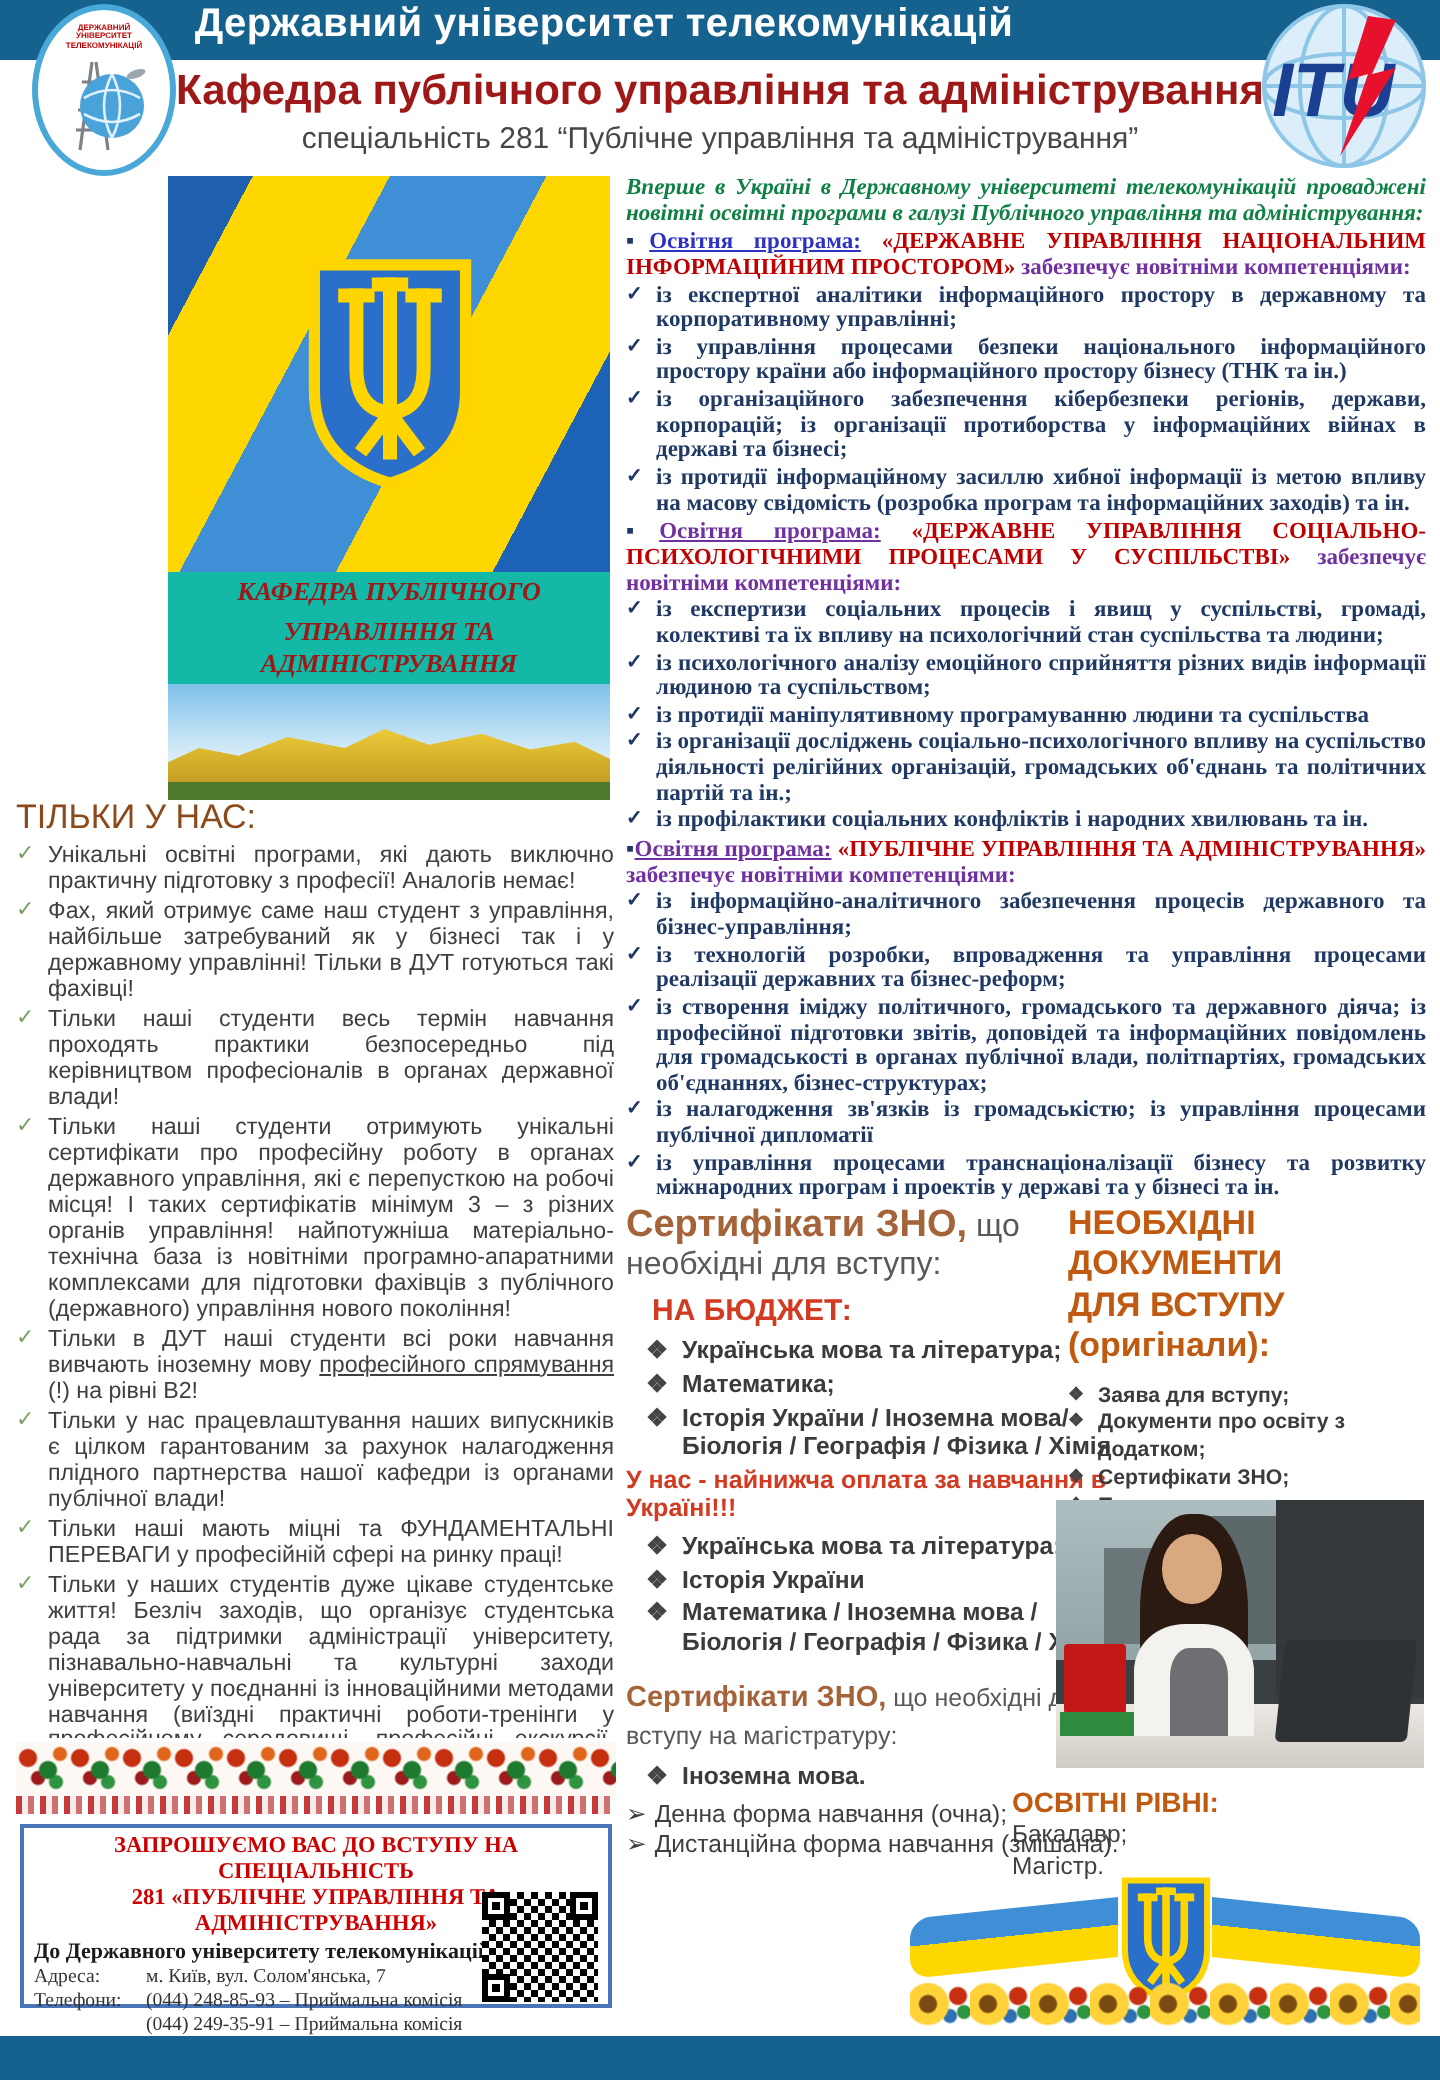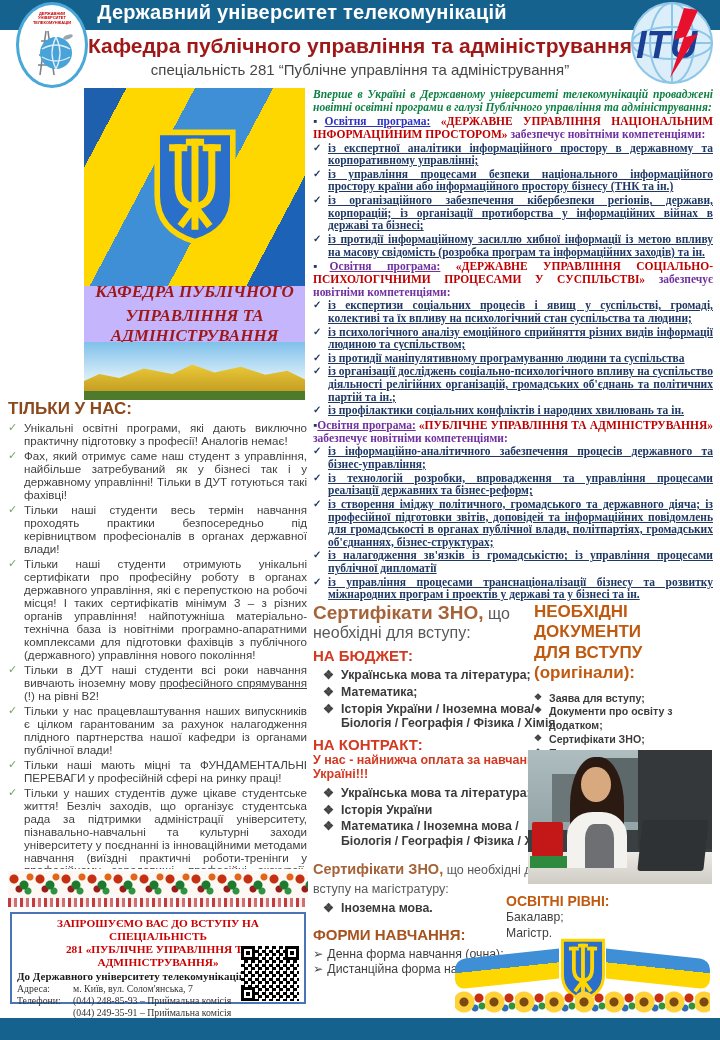--- a/index.html
+++ b/index.html
@@ -15,32 +15,32 @@
              font-size:15px;}
   .uni-logo{position:absolute;left:16px;top:2px;width:66px;height:80px;background:#ffffff;
             border:3px solid #49a8d8;border-radius:50%;overflow:hidden;display:flex;flex-direction:column;
             align-items:center;z-index:5;}
   .uni-logo .cap{font-size:4px;line-height:1.1;color:#c00000;text-align:center;margin-top:7px;font-weight:bold;}
   .itu-logo{position:absolute;right:4px;top:0px;width:88px;height:86px;z-index:5;}
   
   .flagcard{position:absolute;left:84px;top:88px;width:221px;height:198px;
             background:linear-gradient(118deg,#1e5fae 0 13%,#ffd700 13% 34%,#3f8fd6 34% 58%,#ffd700 58% 82%,#1c63b8 82% 100%);
             display:flex;align-items:center;justify-content:center;}
-  .dept-banner{position:absolute;left:84px;top:286px;width:221px;height:56px;background:#c4b5fd;
+  .dept-banner{position:absolute;left:84px;top:286px;width:221px;height:56px;background:#14b8a6;
                display:flex;flex-direction:column;justify-content:center;gap:4px;text-align:center;
                font-family:"Liberation Serif",serif;font-weight:bold;font-style:italic;
-               color:#9e1818;font-size:17px;}
+               color:#9e1818;font-size:13px;}
   .field{position:absolute;left:84px;top:342px;width:221px;height:58px;
          background:linear-gradient(#7fc0ea,#cfe9f7 55%,#ffffff);overflow:hidden;}
   .field .wheat{position:absolute;left:0;bottom:0;width:100%;height:68%;
          background:linear-gradient(#f0d03a,#b98f1d);
          clip-path:polygon(0 100%,0 52%,7% 34%,16% 44%,27% 20%,40% 34%,49% 10%,59% 30%,71% 16%,82% 36%,92% 26%,100% 48%,100% 100%);}
   .field .grass{position:absolute;left:0;bottom:0;width:100%;height:16%;background:#4d7a2c;}
   
-  .tilky-title{position:absolute;left:8px;top:399px;font-size:17px;font-weight:bold;color:#8c4a1c;}
+  .tilky-title{position:absolute;left:8px;top:399px;font-size:17px;font-weight:normal;color:#8c4a1c;}
   .leftlist-wrap{position:absolute;left:8px;top:421px;width:299px;height:448px;overflow:hidden;}
   ul.cklist{list-style:none;margin:0;padding:0;font-size:11.6px;line-height:1.12;color:#3f3f3f;}
   ul.cklist li{display:flex;gap:6px;margin-bottom:2px;}
   ul.cklist .mk{color:#74a05c;flex:0 0 10px;font-size:11px;}
   ul.cklist .tx{flex:1;text-align:justify;}
   
   .flower-strip{position:absolute;left:8px;top:871px;width:300px;height:36px;background:#fdf8f4;}
   .flower-strip .blooms{position:absolute;left:0;top:0;width:100%;height:26px;
       background-image:
         radial-gradient(circle at 6px 8px,#c62f10 4px,transparent 5px),
@@ -68,26 +68,26 @@
   .intro{font-weight:bold;font-style:italic;color:#0e8044;text-align:justify;margin:0 0 2px 0;}
   .prog-head{margin:1px 0;text-align:justify;font-weight:bold;}
   .prog-label{text-decoration:underline;}
   .lbl-blue{color:#2e32c2;}
   .lbl-purple{color:#7030a0;}
   .prog-name{color:#c00000;}
   .prog-tail{color:#7030a0;margin-top:39px;}
   ul.navylist{list-style:none;margin:0 0 2px 0;padding:0;font-weight:bold;}
   ul.navylist li{display:flex;gap:5px;margin-bottom:1px;}
   ul.navylist .mk{flex:0 0 10px;font-size:10px;}
-  ul.navylist .tx{flex:1;text-align:justify;text-decoration:underline;}
+  ul.navylist .tx{flex:1;text-align:justify;}
   
   .zno-col{position:absolute;left:313px;top:602px;width:252px;}
   .zno-h .strong{color:#a5633a;font-weight:bold;font-size:19px;}
   .zno-h .rest{color:#595959;font-size:16px;}
-  .sec-red{color:#d33a22;font-weight:bold;font-size:15px;margin-top:5px;}
+  .sec-red{color:#d33a22;font-weight:bold;font-size:15px;margin-top:5px;margin-left:13px;}
   .note-red{color:#d33a22;font-weight:bold;font-size:12.5px;line-height:1.15;}
   ul.diamlist{list-style:none;margin:4px 0 0 10px;padding:0;font-size:12.3px;font-weight:bold;color:#3b3b3b;line-height:1.2;}
   ul.diamlist li{display:flex;gap:7px;margin-bottom:2px;}
   ul.diamlist .mk{flex:0 0 11px;color:#444;}
   .master-h{margin-top:10px;line-height:1.2;}
   .master-h .strong{color:#a5633a;font-weight:bold;font-size:14.5px;}
   .master-h .rest{color:#595959;font-size:12.5px;}
   .forms-h{color:#a5531f;font-weight:bold;font-size:15px;margin-top:10px;}
   ul.arrlist{list-style:none;margin:4px 0 0 0;padding:0;font-size:12.3px;color:#3f3f3f;line-height:1.25;}
   ul.arrlist li{display:flex;gap:4px;}
@@ -391,21 +391,20 @@
         <li>
           <span class="mk">❖</span>
           <span class="tx">Математика;</span>
         </li>
 
         <li>
           <span class="mk">❖</span>
           <span class="tx">Історія України / Іноземна мова/ Біологія / Географія / Фізика / Хімія</span>
         </li>
       </ul>
-    <div class="sec-red">НА КОНТРАКТ:</div>
     <div class="note-red">У нас - найнижча оплата за навчання в Україні!!!</div>
     <ul class="diamlist">
 
         <li>
           <span class="mk">❖</span>
           <span class="tx">Українська мова та література;</span>
         </li>
 
         <li>
           <span class="mk">❖</span>
@@ -420,21 +419,20 @@
     <div class="master-h">
       <span class="strong">Сертифікати ЗНО,</span><span class="rest"> що необхідні для вступу на магістратуру:</span>
     </div>
     <ul class="diamlist">
 
         <li>
           <span class="mk">❖</span>
           <span class="tx">Іноземна мова.</span>
         </li>
       </ul>
-    <div class="forms-h">ФОРМИ НАВЧАННЯ:</div>
     <ul class="arrlist">
 
         <li>
           <span class="mk">➢</span>
           <span class="tx">Денна форма навчання (очна);</span>
         </li>
 
         <li>
           <span class="mk">➢</span>
           <span class="tx">Дистанційна форма навчання (змішана).</span>

